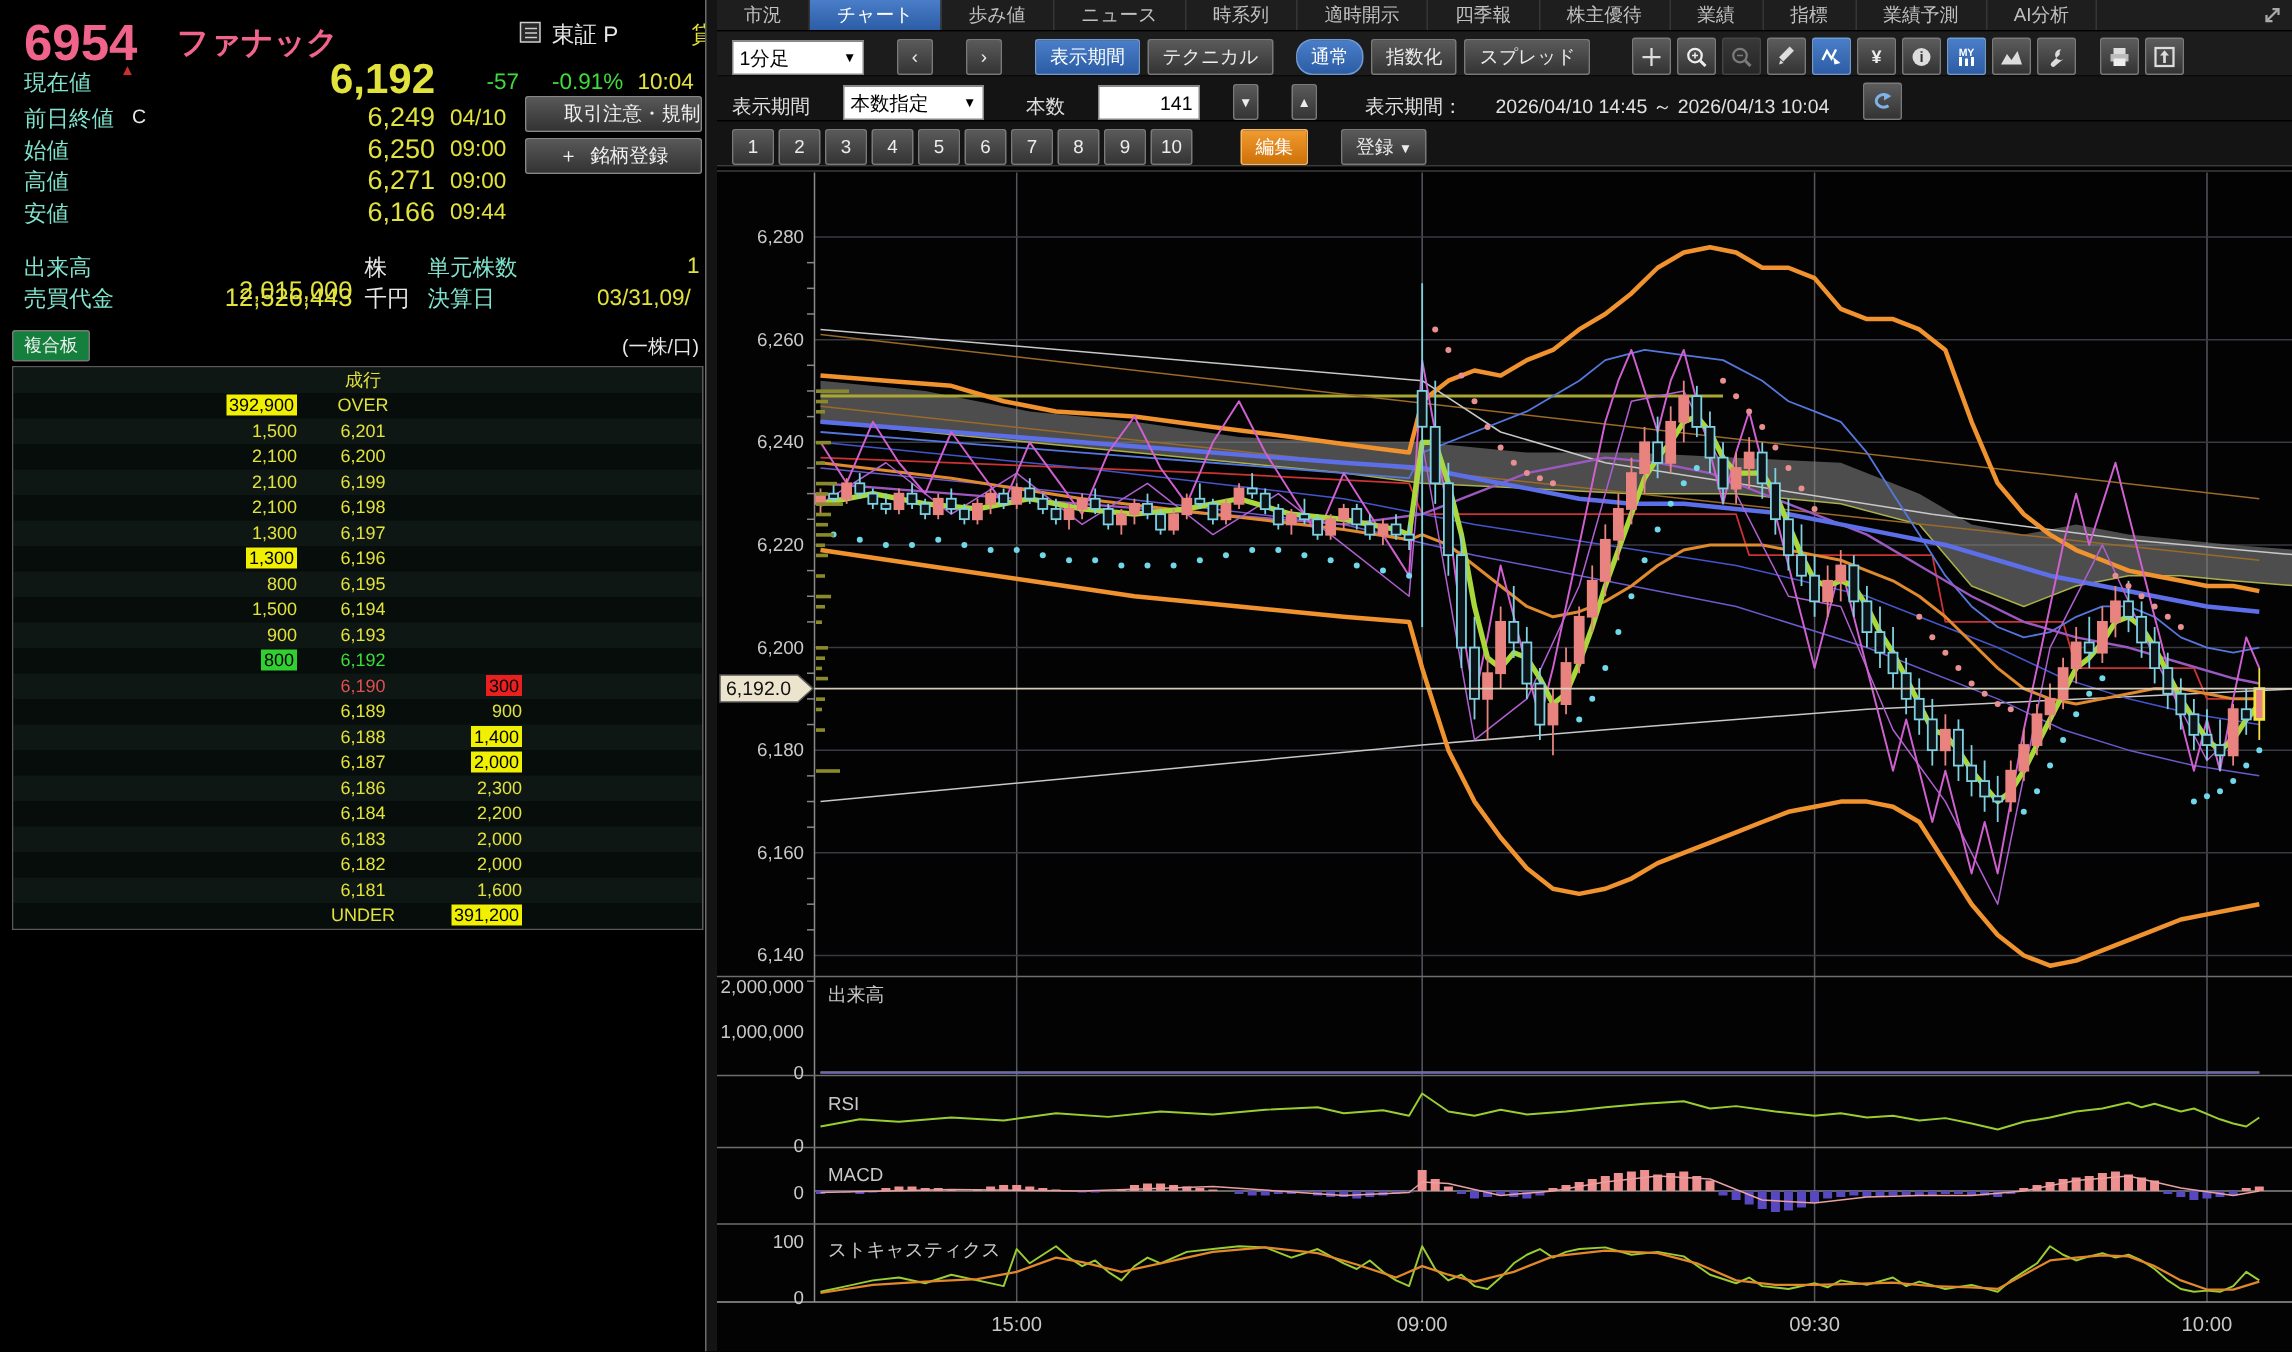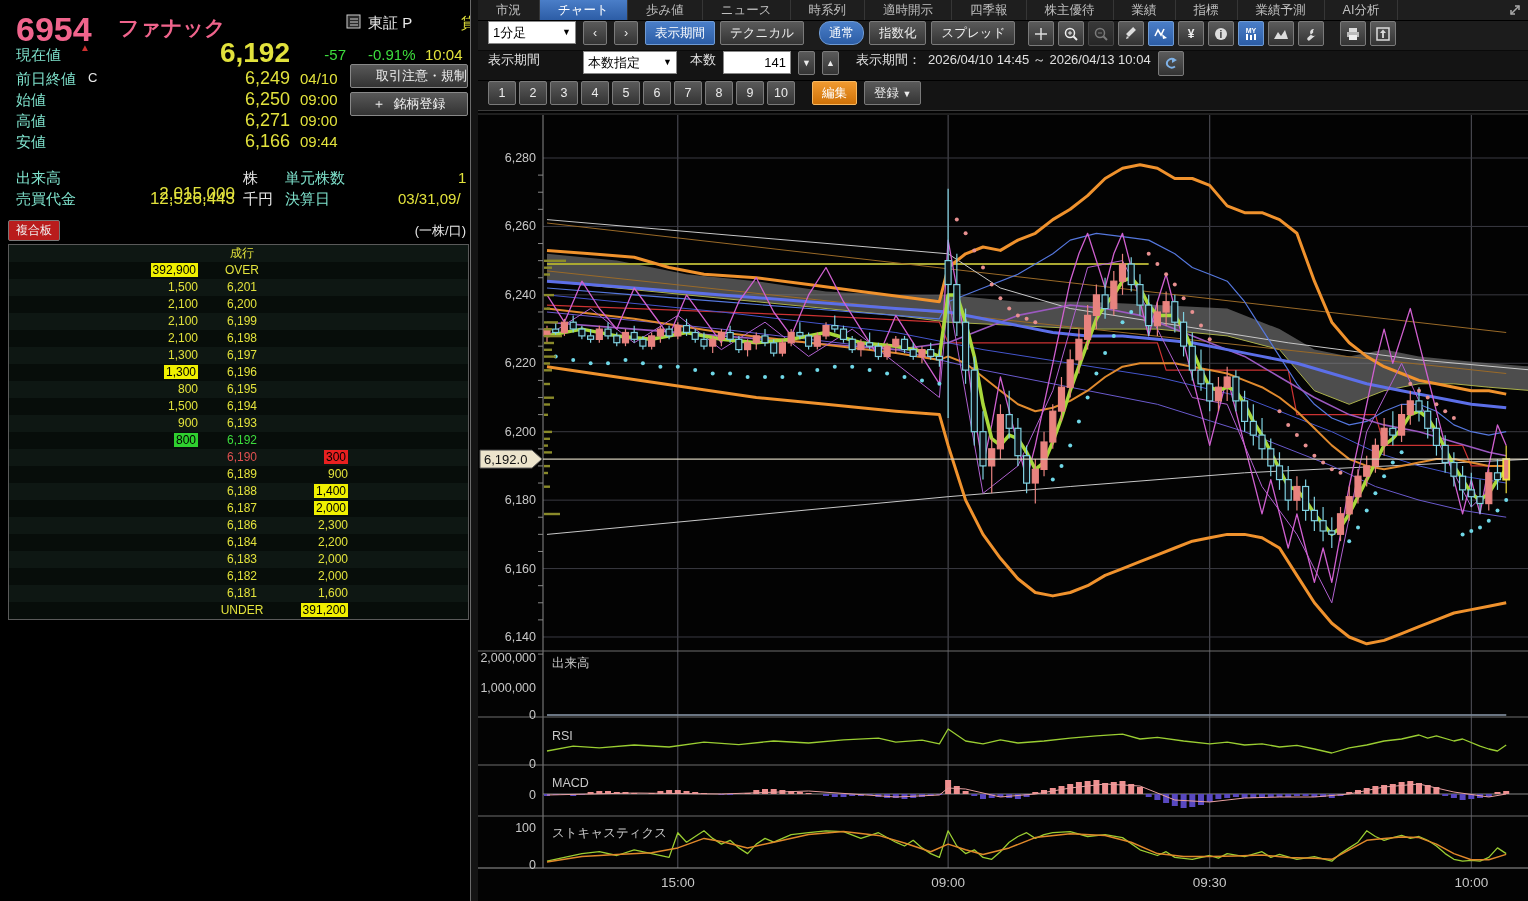--- a/index.html
+++ b/index.html
@@ -41,21 +41,21 @@
   #split{position:absolute;left:470px;top:0;width:8px;height:901px;background:#141414;border-left:1px solid #6a6a6a;border-right:1px solid #3a3a3a;}
   
   #right{position:absolute;left:478px;top:0;width:1050px;height:901px;background:#000;}
   #tabbar{position:absolute;left:0;top:0;width:1050px;height:20px;background:#1e1e1e;border-bottom:1px solid #000;}
   .tab{display:inline-block;height:20px;line-height:20px;padding:0 18px;color:#c0c0c0;font-size:12.5px;border-right:1px solid #363636;cursor:default;}
   .tab.active{background:linear-gradient(#4a7ec8,#2c5da6);color:#fff;}
   #expand{position:absolute;right:6px;top:3px;width:14px;height:14px;}
   #row2{position:absolute;left:0;top:21px;width:1050px;height:29px;background:#1c1c1c;border-bottom:1px solid #0a0a0a;}
   #row3{position:absolute;left:0;top:51px;width:1050px;height:29px;background:#141414;}
   #row4{position:absolute;left:0;top:81px;width:1050px;height:29px;background:#141414;border-bottom:1px solid #3c3c3c;}
-  .rowflex{display:flex;align-items:flex-start;gap:7px;padding-left:10px;height:100%;}
+  .rowflex{display:flex;align-items:flex-end;gap:22px;padding-left:10px;height:100%;}
   .wsel{background:#fff;color:#000;font-size:13px;height:21px;line-height:21px;padding:0 4px;border:1px solid #888;display:flex;align-items:center;}
   .wsel .car{margin-left:auto;font-size:9px;padding-left:8px;}
   .btn{background:linear-gradient(#5a5a5a,#343434);border:1px solid #7a7a7a;border-radius:2px;color:#ececec;font-size:12.5px;height:22px;line-height:22px;padding:0 9px;cursor:default;}
   .btn.blue{background:linear-gradient(#4a7ec8,#2c5da6);border-color:#6f9bd4;color:#fff;}
   .btn.org{background:linear-gradient(#f09a30,#cf7208);border-color:#f8b860;color:#fff;}
   .iconbtn{width:24px;height:23px;background:linear-gradient(#5c5c5c,#333);border:1px solid #7a7a7a;border-radius:2px;display:flex;align-items:center;justify-content:center;}
   .iconbtn.blue{background:linear-gradient(#4a7ec8,#2c5da6);border-color:#6f9bd4;}
   .iconbtn.dim{opacity:.45;}
   .num{width:26px;text-align:center;padding:0;}
   .wlab{color:#e0e0e0;font-size:13px;}
@@ -111,21 +111,21 @@
     <div class="abs wht lab" style="left:243px;top:169px;">株</div>
     <div class="abs aqua lab" style="left:285px;top:169px;">単元株数</div>
     <div class="abs yel lab" style="left:458px;top:169px;">1</div>
 
     <div class="abs aqua lab" style="left:16px;top:190px;">売買代金</div>
     <div class="abs yel" style="left:110px;top:189px;width:125px;text-align:right;font-size:17px;">12,526,443</div>
     <div class="abs wht lab" style="left:243px;top:190px;">千円</div>
     <div class="abs aqua lab" style="left:285px;top:190px;">決算日</div>
     <div class="abs yel lab" style="left:398px;top:190px;">03/31,09/</div>
 
-    <div class="gbtn" style="left:8px;top:220px;width:50px;height:19px;line-height:19px;font-size:12px;background:#b91c1c;border-color:#777;">複合板</div>
+    <div class="gbtn" style="left:8px;top:220px;width:50px;height:19px;line-height:19px;font-size:12px;background:#15803d;border-color:#777;">複合板</div>
     <div class="abs wht sm" style="right:4px;top:222px;">(一株/口)</div>
 
     <div id="ob">
       <div id="obrows">
           <div class="obrow">
       <div></div>
       <div class="c-sell"></div>
       <div class="c-price ">成行</div>
       <div class="c-buy"></div>
       <div></div>
@@ -387,21 +387,21 @@
                 <polygon points="5,7 8,3.5 11,7" fill="#ddd"></polygon>
               </svg>
             </div>
           </span>
       </div>
     </div>
 
     <div id="row3">
       <div class="rowflex">
         <span class="wlab">表示期間</span>
-        <div class="wsel" style="width:84px;margin-left:36px;">
+        <div class="wsel" style="width:84px;">
             <span>本数指定</span>
             <span class="car">▼</span>
           </div>
         <span class="wlab" style="margin-left:6px;">本数</span>
         <div class="wsel" style="width:58px;justify-content:flex-end;">
             <span>141</span>
           </div>
         <div class="btn num" style="width:15px;font-size:9px;">▼</div>
         <div class="btn num" style="width:15px;font-size:9px;">▲</div>
         <span class="wlab" style="margin-left:10px;">表示期間：</span>

